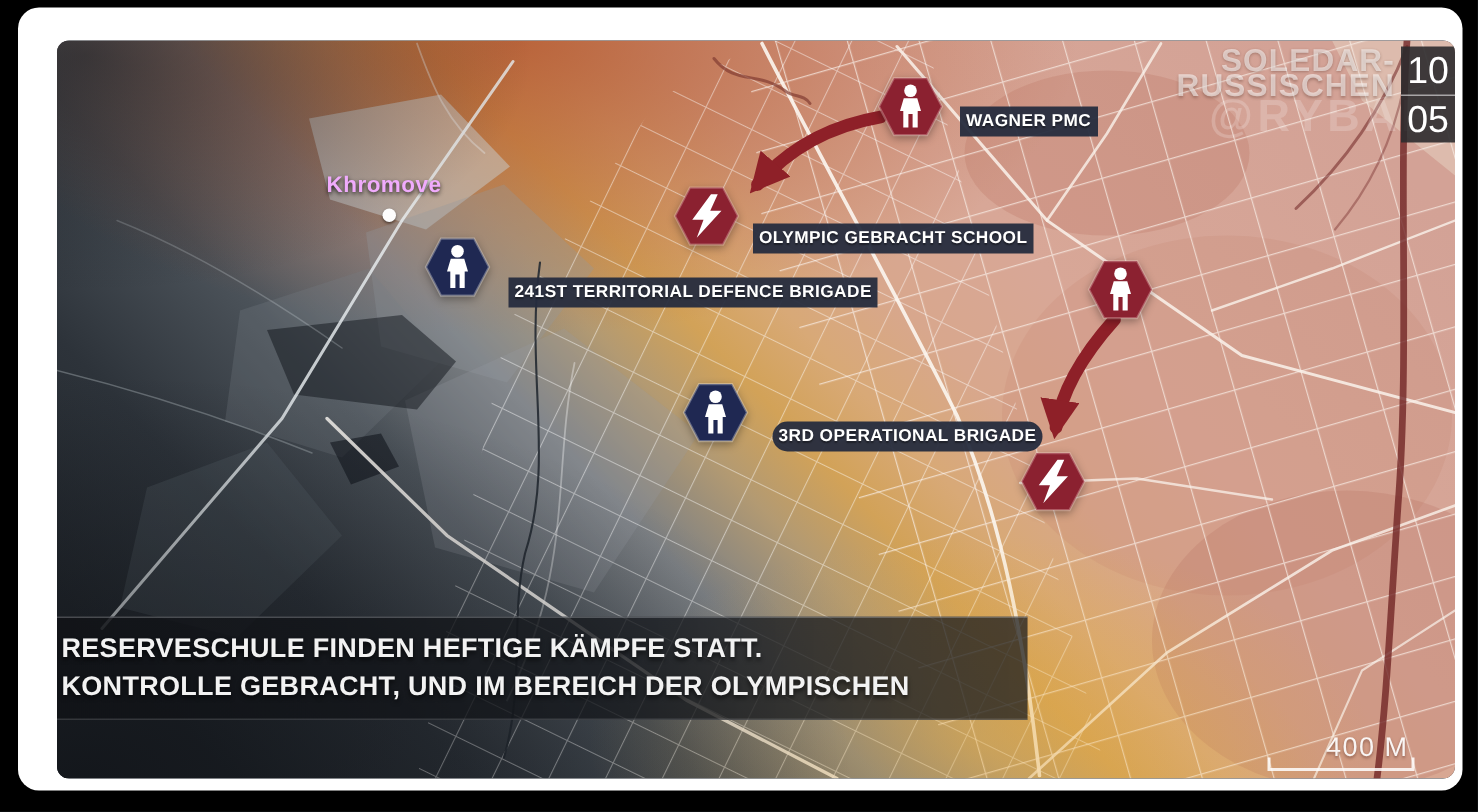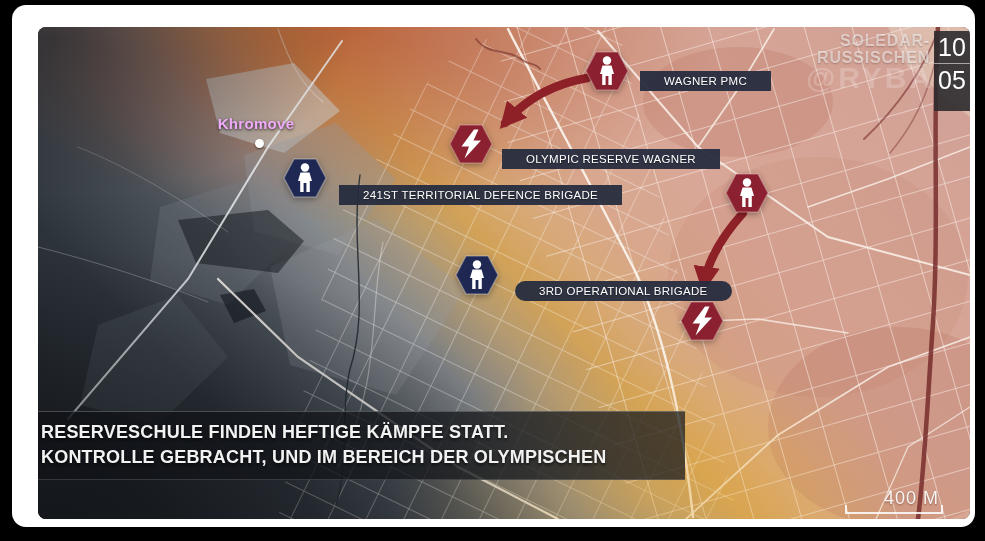--- a/index.html
+++ b/index.html
@@ -4,38 +4,38 @@
 <style>
   html,body{margin:0;padding:0;background:#000;width:985px;height:541px;overflow:hidden;
     font-family:"Liberation Sans", sans-serif;}
   .frame{position:absolute;left:12px;top:5px;width:963px;height:522px;background:#fff;
     border-radius:14px;}
   .photo{position:absolute;left:26px;top:22px;width:932px;height:492px;border-radius:8px;
     overflow:hidden;background:#2b3138;}
   .photo svg.bg{position:absolute;left:0;top:0;z-index:1;}
   .photo svg.arrows{position:absolute;left:0;top:0;z-index:2;pointer-events:none;}
   .unit-label{position:absolute;z-index:4;background:rgba(38,44,62,0.95);color:#fff;
-    font-size:11.5px;font-weight:normal;letter-spacing:.3px;padding:4px 24px;white-space:nowrap;
+    font-size:11.5px;font-weight:bold;letter-spacing:.3px;padding:4px 4px;white-space:nowrap;
     text-shadow:0 1px 1px rgba(0,0,0,.4);}
   .marker{position:absolute;width:46px;height:42px;z-index:5;filter:drop-shadow(0 2px 3px rgba(0,0,0,.35));}
   .town{position:absolute;z-index:4;color:#f0abfc;font-size:15px;font-weight:bold;
     text-shadow:0 1px 3px rgba(0,0,0,.8);letter-spacing:.3px;}
   .town-dot{position:absolute;z-index:4;width:9px;height:9px;border-radius:50%;background:#fdfdfd;
     box-shadow:0 1px 2px rgba(0,0,0,.5);}
   .caption{position:absolute;left:0;top:384px;width:636px;z-index:6;
     background:linear-gradient(90deg,rgba(16,18,22,.82),rgba(22,25,30,.72));
     border-top:1px solid rgba(210,214,220,.28);border-bottom:1px solid rgba(210,214,220,.18);
     color:#f2f2f2;font-size:18px;font-weight:bold;line-height:24.5px;letter-spacing:.2px;
     padding:8px 8px 10px 3px;text-shadow:0 2px 3px rgba(0,0,0,.6);}
   .direction{position:absolute;right:40px;top:6px;z-index:4;text-align:right;
-    color:rgba(255,255,255,.55);font-size:16px;font-weight:bold;line-height:16.5px;
+    color:rgba(255,255,255,.55);font-size:21px;font-weight:bold;line-height:16.5px;
     letter-spacing:.8px;text-shadow:0 1px 2px rgba(60,30,20,.3);}
   .watermark{position:absolute;left:768px;top:34px;z-index:3;color:rgba(255,255,255,.20);
     font-size:30px;font-weight:bold;letter-spacing:3px;}
-  .date-badge{position:absolute;left:896px;top:4px;width:36px;height:80px;z-index:5;
+  .date-badge{position:absolute;left:896px;top:4px;width:36px;height:64px;z-index:5;
     background:rgba(44,43,45,.9);color:#fff;text-align:center;font-size:25px;font-weight:normal;}
   .date-badge .cell{height:32px;line-height:33px;}
   .date-badge .cell.bottom{border-top:1px solid rgba(255,255,255,.55);}
   .scale-label{position:absolute;right:31px;top:461px;z-index:4;color:rgba(255,255,255,.92);
     font-size:18px;letter-spacing:1px;text-shadow:0 1px 2px rgba(80,40,30,.5);}
   .scale-bar{position:absolute;left:807px;top:478px;width:94px;height:7px;z-index:4;
     border-left:2px solid rgba(255,255,255,.85);border-right:2px solid rgba(255,255,255,.85);
     border-bottom:2px solid rgba(255,255,255,.85);}
 </style>
 </head>
@@ -183,21 +183,21 @@
 
   <div class="marker" style="left:416px;top:227px;">
     <svg width="46" height="42" viewBox="0 0 46 42">
       <polygon points="12,2 34,2 44,21 34,40 12,40 2,21" fill="#1f2852" stroke="rgba(255,255,255,0.3)" stroke-width="1.5"></polygon>
       <circle cx="23" cy="10.5" r="4.2" fill="#fff"></circle>
       <path d="M18.5,15.5 h9 l2.5,8.5 h-2.2 v11 h-3.4 v-9 h-2.8 v9 h-3.4 v-11 h-2.2 z" fill="#fff"></path>
     </svg>
   </div>
 
   <div class="unit-label" style="left:602px;top:44px;">WAGNER PMC</div>
-  <div class="unit-label" style="left:464px;top:122px;">OLYMPIC RESERVE WAGNER</div>
+  <div class="unit-label" style="left:464px;top:122px;">OLYMPIC GEBRACHT SCHOOL</div>
   <div class="unit-label" style="left:301px;top:158px;">241ST TERRITORIAL DEFENCE BRIGADE</div>
   <div class="unit-label" style="left:477px;top:254px;border-radius:10px;">3RD OPERATIONAL BRIGADE</div>
 
   <div class="direction">
     <span style="display:block;">SOLEDAR-</span>
     <span style="display:block;">RUSSISCHEN</span>
   </div>
   <div class="watermark">@RYBAR</div>
   <div class="date-badge">
     <div class="cell">10</div>

